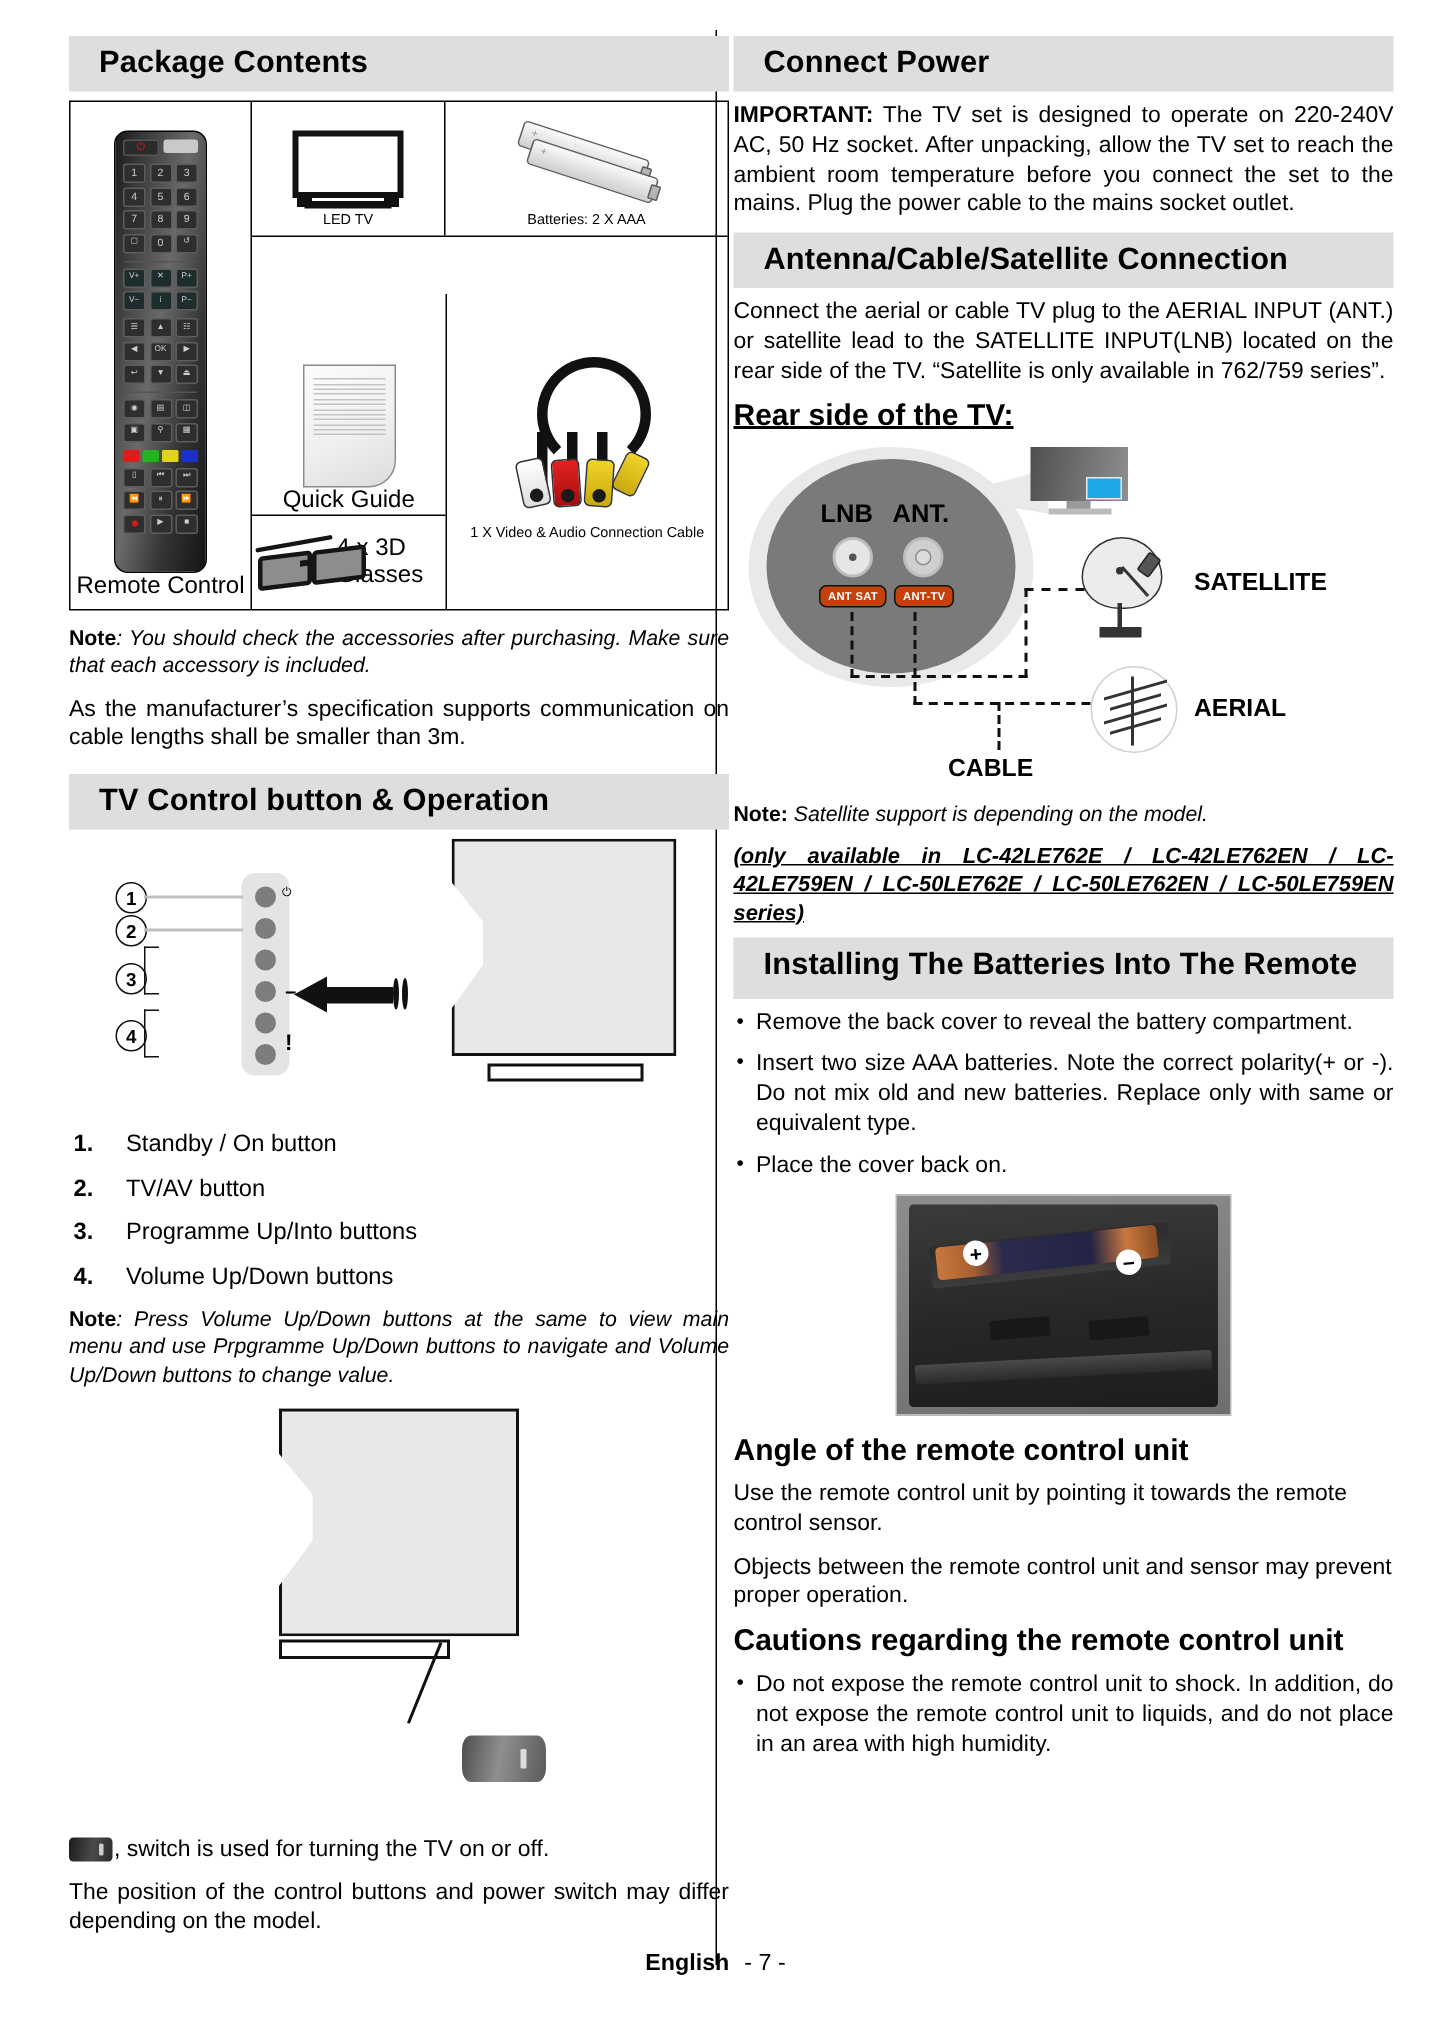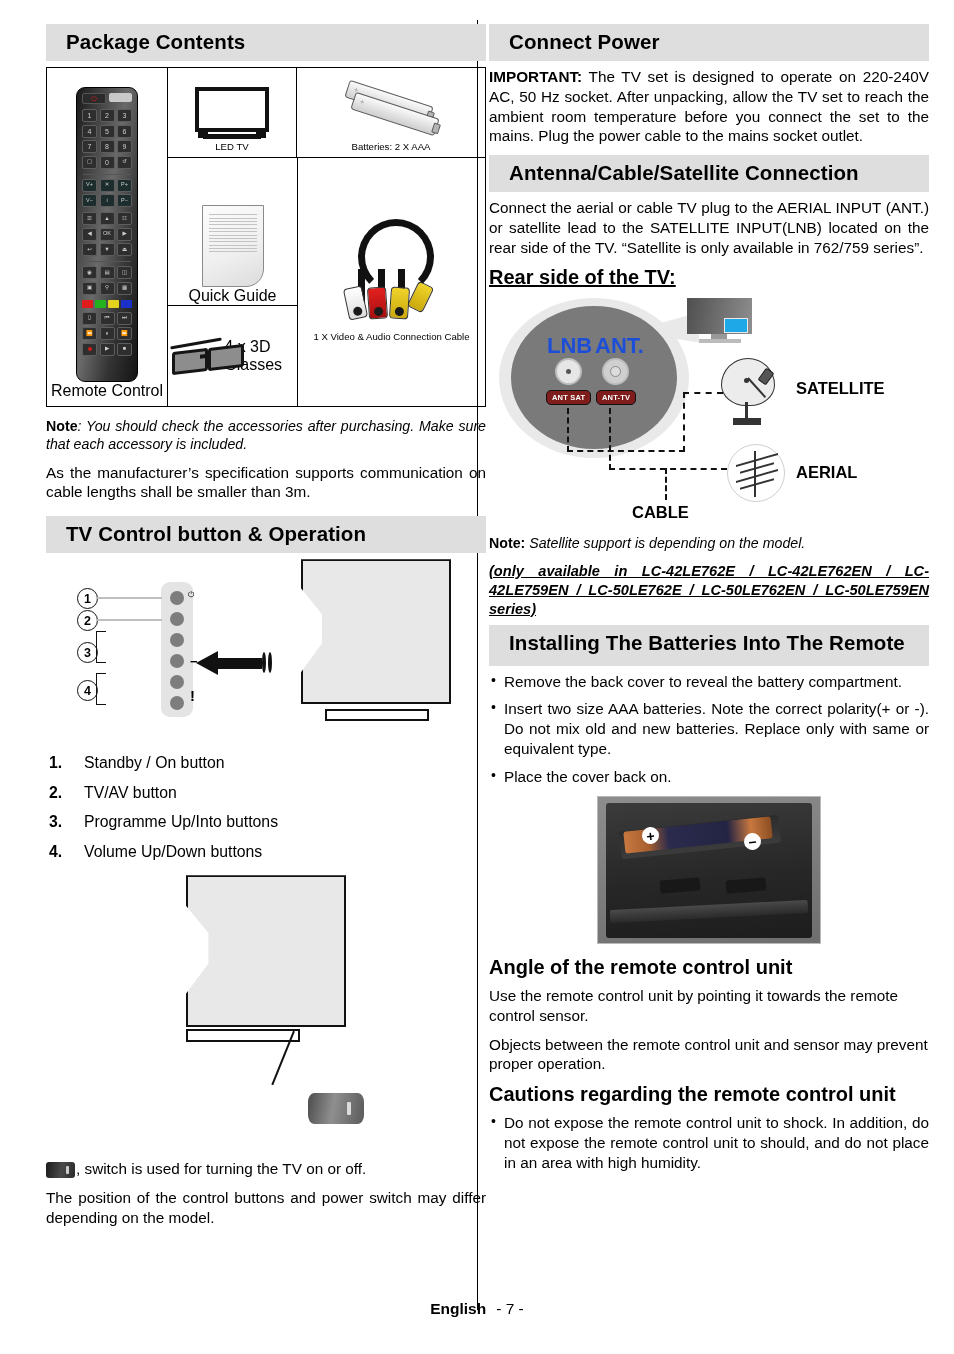--- a/index.html
+++ b/index.html
@@ -52,21 +52,21 @@
 
   
   .pkg{
     border:1.5px solid #000;
     width:440px;height:340px;
     box-sizing:border-box;
     display:flex;
     margin-top:3px;
   }
   .pkg-c1{width:121px;border-right:1.5px solid #000;position:relative;display:flex;flex-direction:column;align-items:center;justify-content:flex-end;padding-bottom:6px;box-sizing:border-box;}
-  .pkg-rest{flex:1;display:flex;flex-direction:column;}
+  .pkg-rest{flex:1;display:flex;flex-direction:column;gap:38px;}
   .pkg-r1{height:89px;display:flex;border-bottom:1.5px solid #000;}
   .pkg-r2{flex:1;display:flex;}
   .cell{position:relative;display:flex;flex-direction:column;align-items:center;justify-content:flex-end;box-sizing:border-box;}
   .cell .cap{font-size:9.6px;text-align:center;line-height:1.25;padding:2px 3px 4px 3px;}
   .c-ledtv{width:129px;border-right:1.5px solid #000;}
   .c-batt{flex:1;}
   .c-mid{width:129px;border-right:1.5px solid #000;display:flex;flex-direction:column;}
   .c-qg{height:147px;border-bottom:1.5px solid #000;display:flex;flex-direction:column;align-items:center;justify-content:flex-end;}
   .c-3d{flex:1;display:flex;flex-direction:row;align-items:center;justify-content:flex-end;}
   .c-cable{flex:1;display:flex;flex-direction:column;align-items:center;justify-content:center;}
@@ -153,28 +153,28 @@
   .tvbot .lead{position:absolute;left:247px;top:160px;width:1.6px;height:58px;background:#111;transform:rotate(22deg);transform-origin:top;}
   .swbig{position:absolute;left:262px;top:222px;width:56px;height:31px;border-radius:6px/9px;background:linear-gradient(100deg,#4d4d4d,#8f8f8f 45%,#5a5a5a);}
   .swbig:after{content:"";position:absolute;right:13px;top:9px;width:4px;height:13px;background:#dcdcdc;border-radius:1px;}
   .swinline{display:inline-block;vertical-align:-4px;width:29px;height:16px;border-radius:3px;background:linear-gradient(100deg,#1c1c1c,#4a4a4a 55%,#2a2a2a);position:relative;margin-right:1px;}
   .swinline:after{content:"";position:absolute;right:6px;top:4px;width:3px;height:8px;background:#ccc;border-radius:1px;}
 
   
   .rear{position:relative;width:440px;height:232px;margin:4px 0 6px 0;}
   .rear .halo{position:absolute;left:10px;top:2px;width:190px;height:160px;border-radius:50%;background:#e9e9e9;}
   .rear .disc{position:absolute;left:22px;top:10px;width:166px;height:143px;border-radius:50%;background:#7a7a7a;}
-  .rear .lbl-lnb,.rear .lbl-ant{position:absolute;font-size:22px;font-weight:bold;color:#1d4ed8;}
+  .rear .lbl-lnb,.rear .lbl-ant{position:absolute;font-size:17px;font-weight:bold;color:#000000;}
   .rear .lbl-lnb{left:58px;top:37px;}
   .rear .lbl-ant{left:106px;top:37px;}
   .jack{position:absolute;width:23px;height:23px;border-radius:50%;background:#e6e6e6;border:2px solid #bdbdbd;display:flex;align-items:center;justify-content:center;}
   .jack i{width:5px;height:5px;border-radius:50%;background:#555;display:block;}
   .jack.j2{background:#cfcfcf;}
   .jack.j2 i{width:9px;height:9px;background:#dcdcdc;border:1px solid #8a8a8a;}
-  .pill{position:absolute;background:#7f1d1d;border:1.3px solid #111;border-radius:5px;color:#fff;font-size:7.5px;font-weight:bold;padding:2px 5px;letter-spacing:.2px;}
+  .pill{position:absolute;background:#c2410c;border:1.3px solid #111;border-radius:5px;color:#fff;font-size:7.5px;font-weight:bold;padding:2px 5px;letter-spacing:.2px;}
   .minitv{position:absolute;left:198px;top:2px;width:70px;height:46px;}
   .minitv .sc{width:65px;height:36px;background:linear-gradient(100deg,#4f4f4f,#8f8f8f);}
   .minitv .st{position:absolute;left:24px;top:36px;width:16px;height:6px;background:#999;}
   .minitv .st2{position:absolute;left:12px;top:41px;width:42px;height:4px;background:#bbb;}
   .minitv .blue{position:absolute;left:37px;top:20px;width:22px;height:13px;background:#1fa8e8;border:1.6px solid #e9e9e9;}
   .callout{position:absolute;left:140px;top:16px;width:70px;height:30px;background:#e9e9e9;clip-path:polygon(100% 0,100% 100%,0 64%);}
   .dish{position:absolute;left:232px;top:62px;width:62px;height:68px;}
   .dish .pan{width:52px;height:46px;border-radius:50% 50% 46% 46%/56% 56% 44% 44%;background:#ececec;border:1.8px solid #333;}
   .dish .dot{position:absolute;left:23px;top:20px;width:5px;height:5px;border-radius:50%;background:#333;}
   .dish .arm{position:absolute;left:26px;top:20px;width:2px;height:26px;background:#333;transform:rotate(-42deg);transform-origin:top;}
@@ -416,20 +416,23 @@
       </div>
     </div>
 
     <ol class="num">
       <li><span class="n">1.</span><span>Standby / On button</span></li>
       <li><span class="n">2.</span><span>TV/AV button</span></li>
       <li><span class="n">3.</span><span>Programme Up/Into buttons</span></li>
       <li><span class="n">4.</span><span>Volume Up/Down buttons</span></li>
     </ol>
 
+    <p class="note">
+      <b>Note</b><span>: Press Volume Up/Down buttons at the same to view main menu and use Prpgramme Up/Down buttons to navigate and Volume Up/Down buttons to change value.</span>
+    </p>
 
     <div class="tvbot">
       <div class="body"></div>
       <div class="base"></div>
       <div class="lead"></div>
       <div class="swbig"></div>
     </div>
 
     <p class="just" style="margin-top:88px;">
       <span class="swinline"></span><span>, switch is used for turning the TV on or off.</span>
@@ -527,21 +530,21 @@
       <div class="slot s2"></div>
       <div class="ridge"></div>
     </div>
 
     <div class="subhead">Angle of the remote control unit</div>
     <p class="nojust">Use the remote control unit by pointing it towards the remote control sensor.</p>
     <p class="nojust">Objects between the remote control unit and sensor may prevent proper operation.</p>
 
     <div class="subhead">Cautions regarding the remote control unit</div>
     <ul class="bul">
-      <li>Do not expose the remote control unit to shock. In addition, do not expose the remote control unit to should, and do not place in an area with high humidity.</li>
+      <li>Do not expose the remote control unit to shock. In addition, do not expose the remote control unit to liquids, and do not place in an area with high humidity.</li>
     </ul>
   </div>
 
   <div class="footer">
     <span class="eng">English</span><span class="pg">- 7 -</span>
   </div>
 
 </div>
 
 </body></html>

